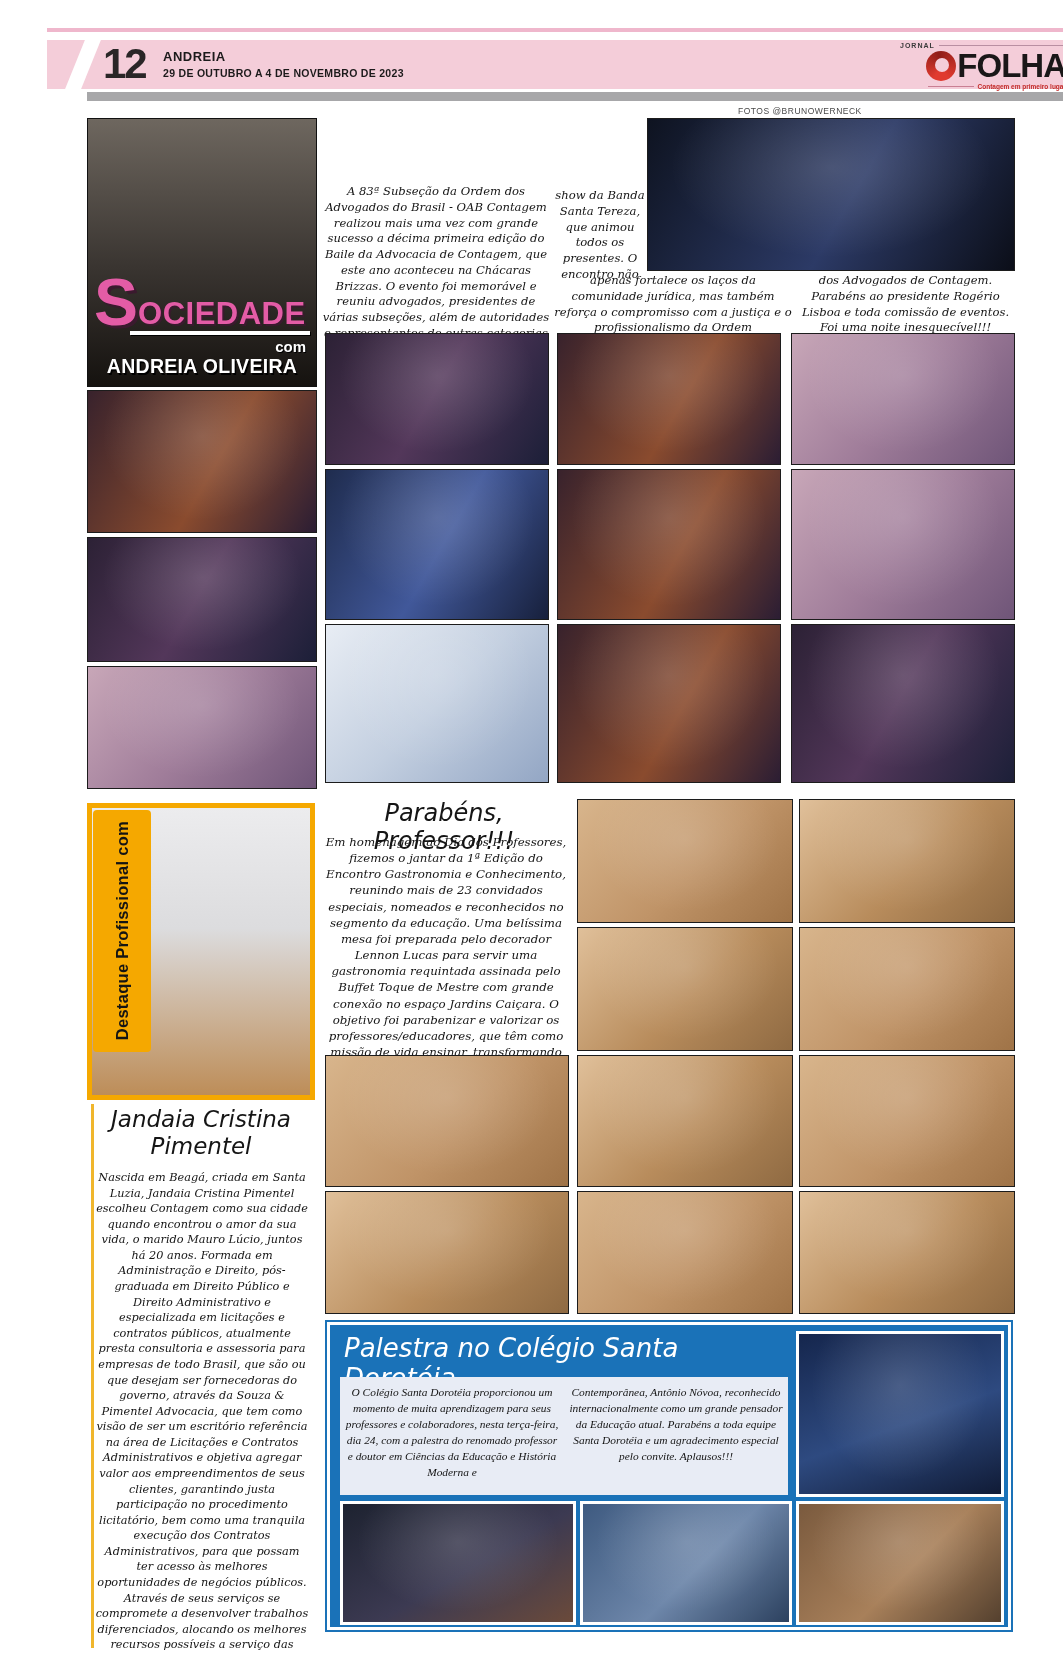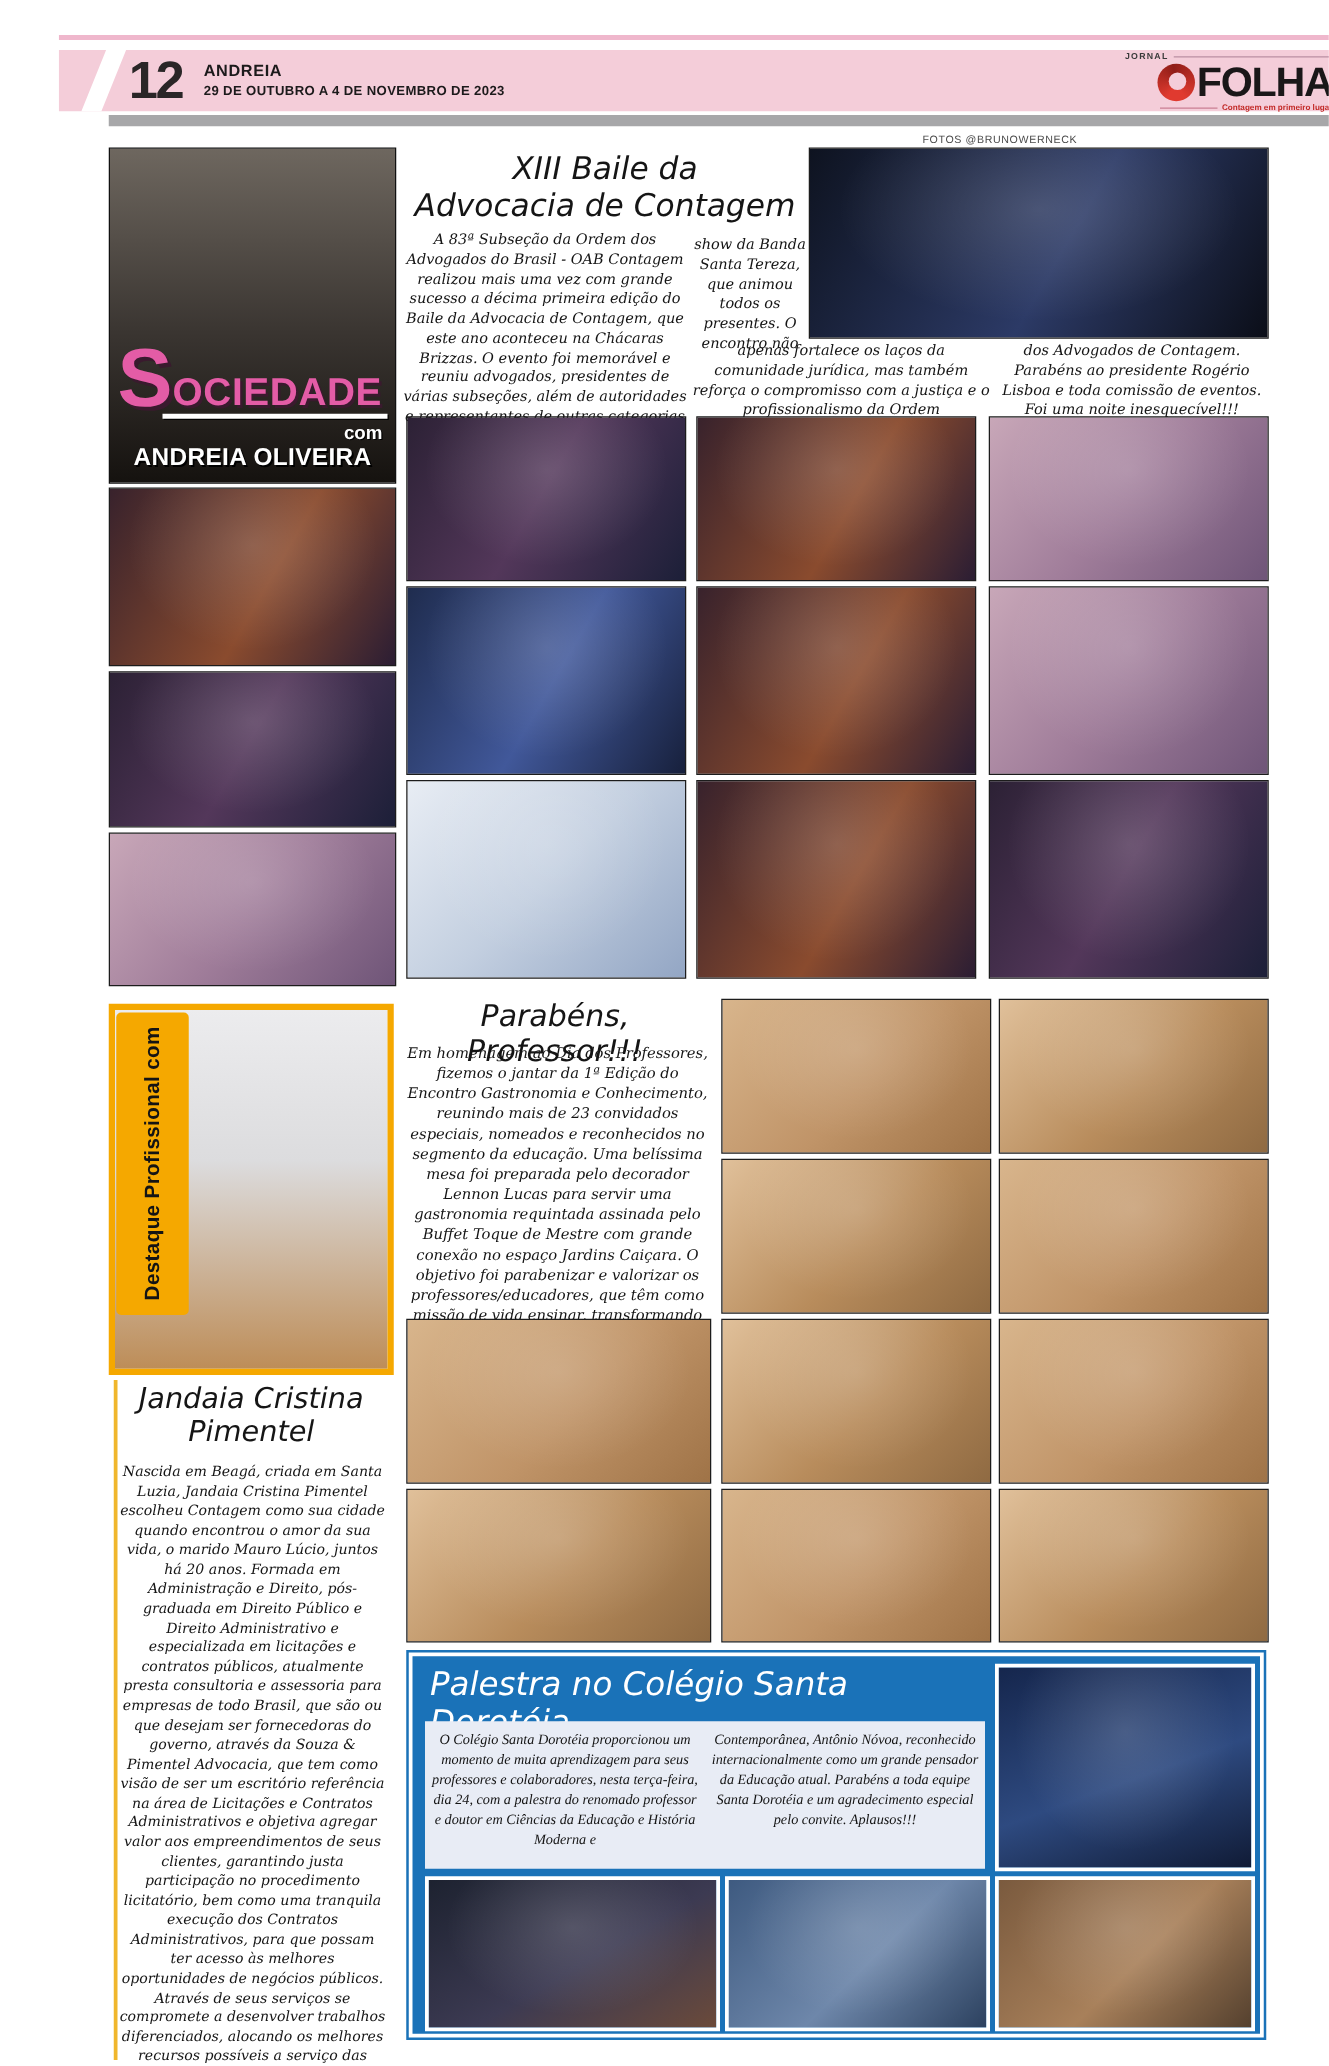--- a/index.html
+++ b/index.html
@@ -128,24 +128,20 @@
       <div class="a-titlerow">
         <span class="a-s" data-bind="columnist.initial">S</span>
         <span class="a-rest" data-bind="columnist.rest">OCIEDADE</span>
       </div>
       <div class="a-underline"></div>
       <div class="a-com" data-bind="columnist.com">com</div>
       <div class="a-name" data-bind="columnist.name">ANDREIA OLIVEIRA</div>
     </div>
   </div>
 
-  <div class="baile-title htitle">
-    <div data-bind="baile.title_line1">XIII Baile da</div>
-    <div data-bind="baile.title_line2">Advocacia de Contagem</div>
-  </div>
   <div class="b-col1 btext" data-bind="baile.col1">A 83ª Subseção da Ordem dos Advogados do Brasil - OAB Contagem realizou mais uma vez com grande sucesso a décima primeira edição do Baile da Advocacia de Contagem, que este ano aconteceu na Chácaras Brizzas. O evento foi memorável e reuniu advogados, presidentes de várias subseções, além de autoridades e representantes de outras categorias profissionais, que contaram com o</div>
   <div class="b-col2 btext" data-bind="baile.col2">show da Banda Santa Tereza, que animou todos os presentes. O encontro não</div>
   <div class="b-col3 btext" data-bind="baile.col3">apenas fortalece os laços da comunidade jurídica, mas também reforça o compromisso com a justiça e o profissionalismo da Ordem</div>
   <div class="b-col4 btext" data-bind="baile.col4">dos Advogados de Contagem. Parabéns ao presidente Rogério Lisboa e toda comissão de eventos. Foi uma noite inesquecível!!!</div>
 
   <div class="photo tone-stage" style="left:600px;top:118px;width:366px;height:151px;"></div>
   <div class="photo tone-ball1" style="left:278px;top:333px;width:222px;height:130px;"></div>
   <div class="photo tone-ball2" style="left:510px;top:333px;width:222px;height:130px;"></div>
   <div class="photo tone-ball3" style="left:744px;top:333px;width:222px;height:130px;"></div>
   <div class="photo tone-ball4" style="left:278px;top:469px;width:222px;height:149px;"></div>

